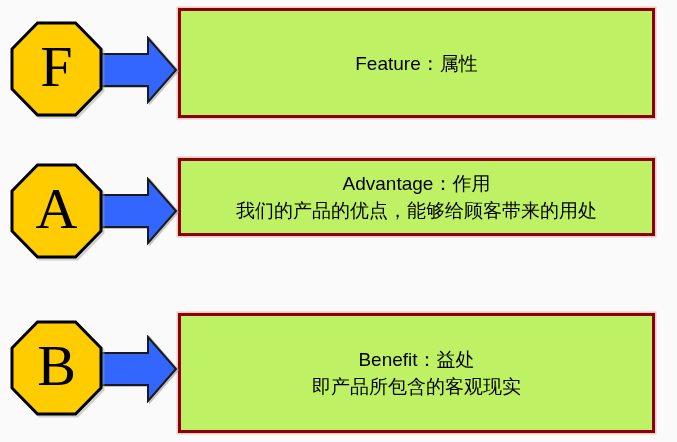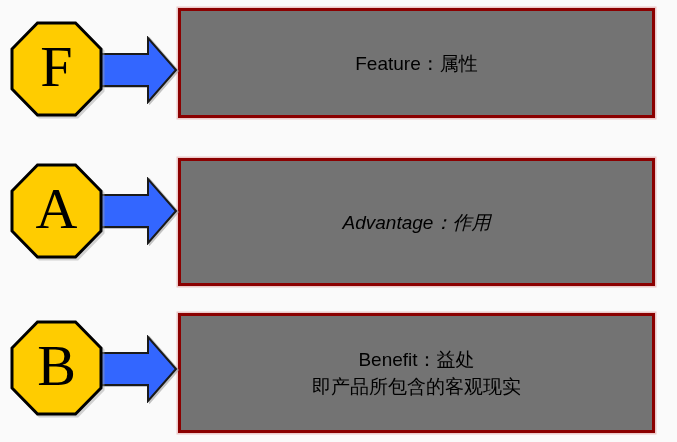--- a/index.html
+++ b/index.html
@@ -55,30 +55,30 @@
   .row2 .arrow { left: 96px; top: 177px; }
   .row3 .arrow { left: 96px; top: 335px; }
 
   
   .box {
     position: absolute;
     left: 178px;
     width: 477px;
     box-sizing: border-box;
     border: 3px solid #8b0000;
-    background: #737373;
+    background: #bef264;
     box-shadow: 0 0 0 1.5px rgba(226,168,168,0.6);
     display: flex;
     flex-direction: column;
     align-items: center;
     justify-content: center;
     text-align: center;
   }
   .row1 .box { top: 8px;   height: 110px; }
-  .row2 .box { top: 158px; height: 128px; font-style: italic; }
+  .row2 .box { top: 158px; height: 78px; }
   .row3 .box { top: 313px; height: 120px; }
 
   .box .heading,
   .box .desc {
     font-size: 19px;
     line-height: 27px;
     color: #000;
     white-space: nowrap;
   }
 </style>
@@ -107,20 +107,21 @@
       <polygon points="1,18 52,18 52,2 80,34 52,66 52,50 1,50" stroke="#1a1a1a" stroke-width="2" stroke-linejoin="miter" fill="#3366FF"></polygon>
     </svg>
     <div class="oct">
       <svg viewBox="0 0 93 96">
         <polygon points="27.5,2 65.5,2 91,28 91,68 65.5,94 27.5,94 2,68 2,28" stroke="#000000" stroke-width="3" stroke-linejoin="miter" fill="#FFCC00"></polygon>
       </svg>
       <span class="letter">A</span>
     </div>
     <div class="box">
       <div class="heading">Advantage：作用</div>
+      <div class="desc">我们的产品的优点，能够给顾客带来的用处</div>
     </div>
   </div>
 
   <div class="row row3">
     <svg class="arrow" viewBox="0 0 82 68">
       <polygon points="1,18 52,18 52,2 80,34 52,66 52,50 1,50" stroke="#1a1a1a" stroke-width="2" stroke-linejoin="miter" fill="#3366FF"></polygon>
     </svg>
     <div class="oct">
       <svg viewBox="0 0 93 96">
         <polygon points="27.5,2 65.5,2 91,28 91,68 65.5,94 27.5,94 2,68 2,28" stroke="#000000" stroke-width="3" stroke-linejoin="miter" fill="#FFCC00"></polygon>

